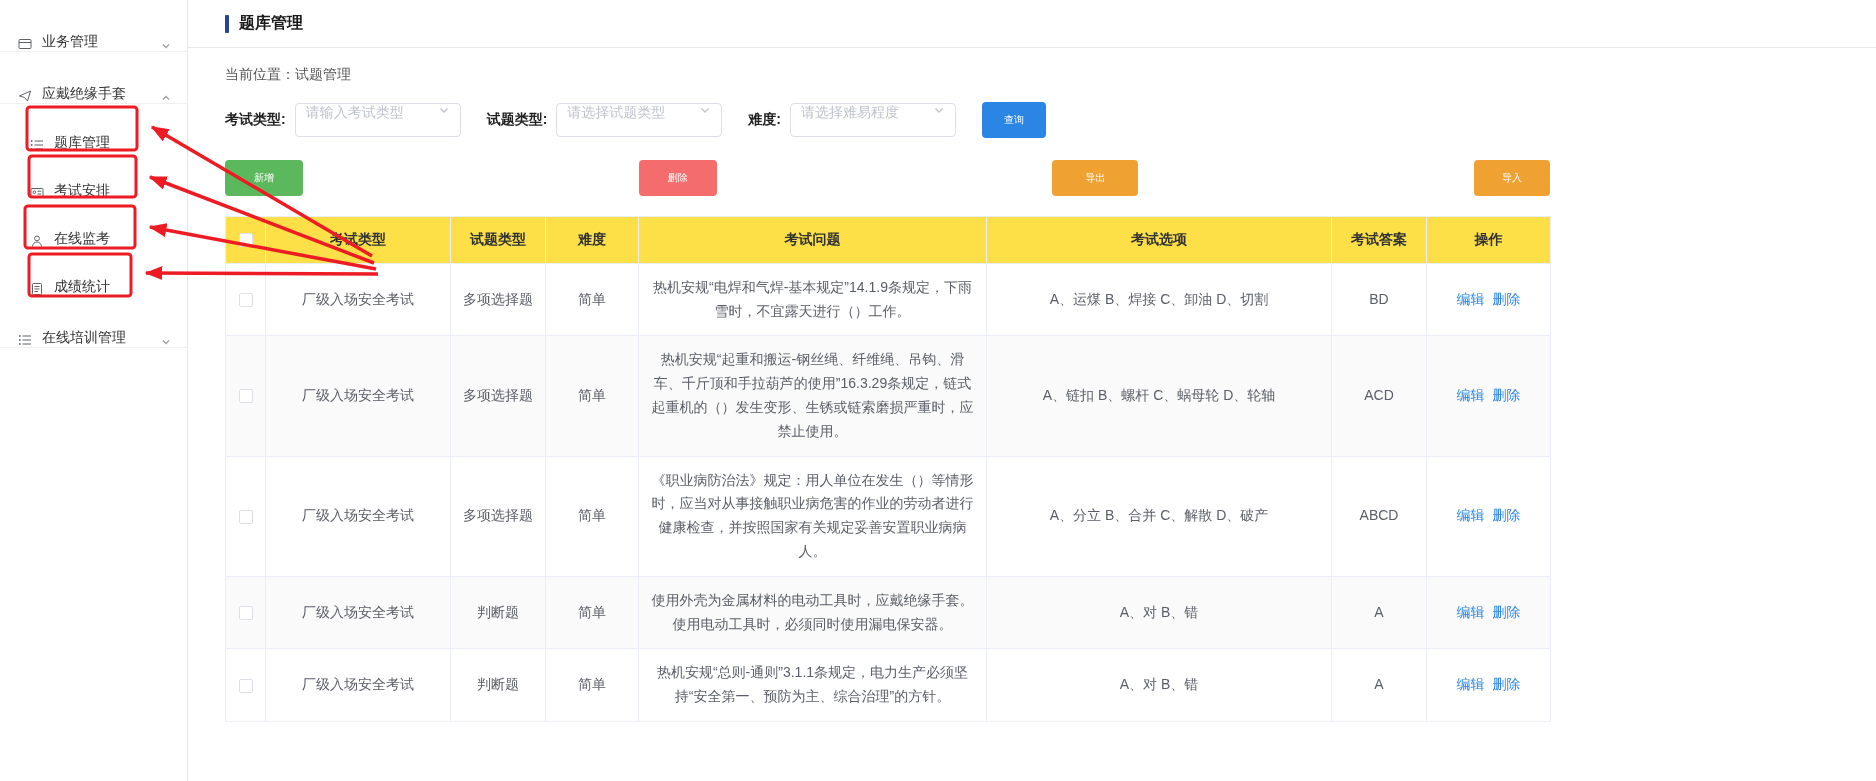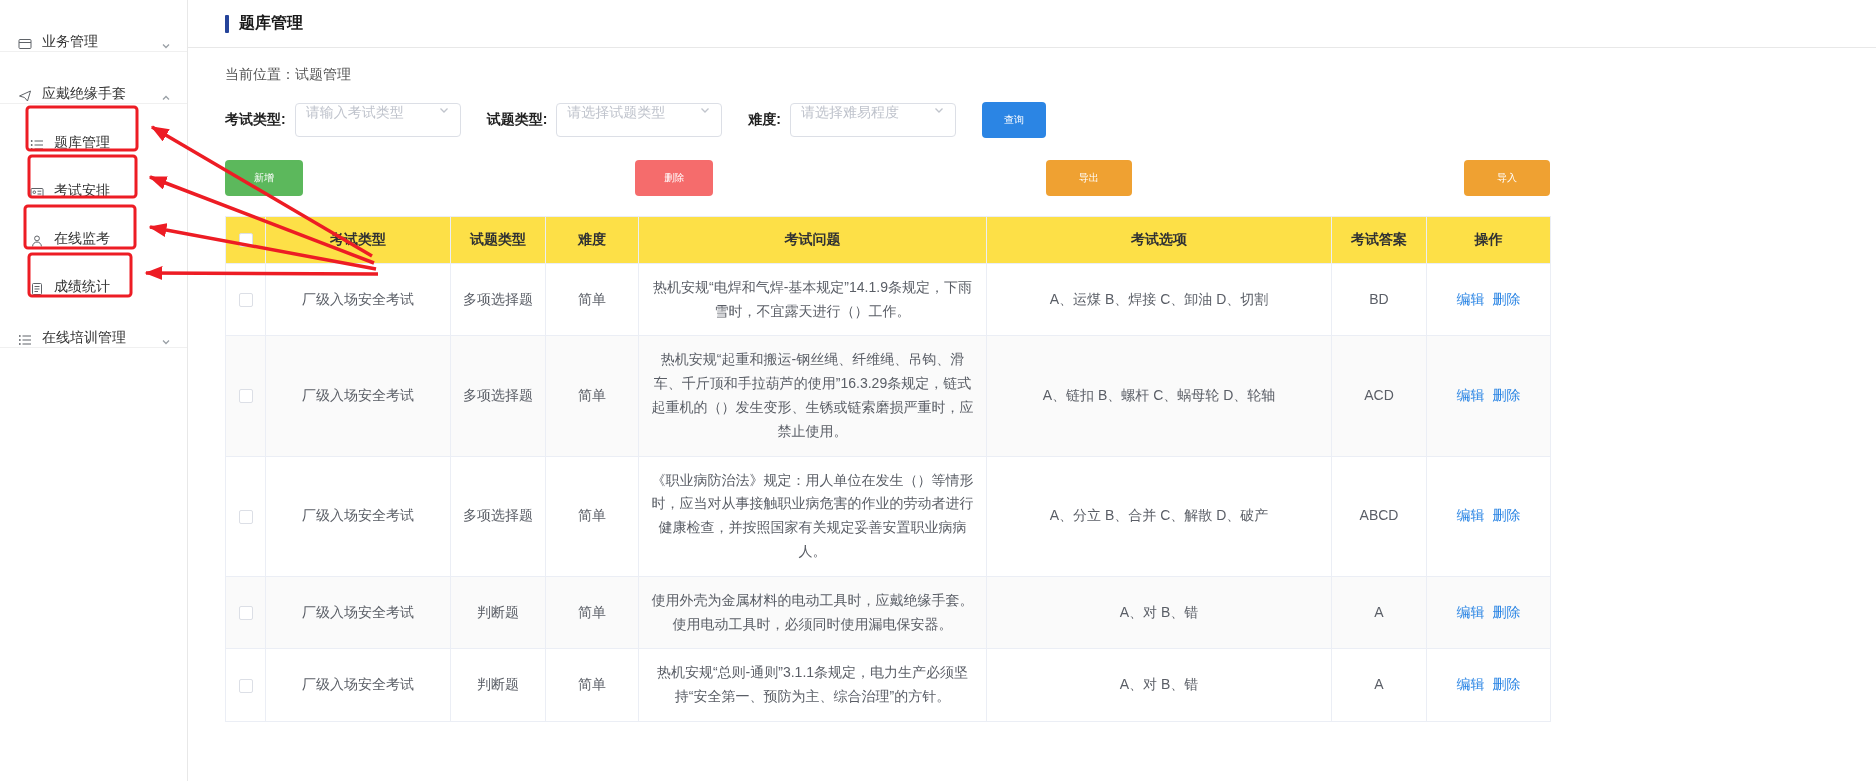--- a/index.html
+++ b/index.html
@@ -40,21 +40,21 @@
     display:flex;justify-content:space-between;padding:0 10px;cursor:pointer}
   .select .ph{color:#bfc3cc;white-space:nowrap;overflow:hidden}
   .select .sel-chevron{color:#c0c4cc;display:inline-flex}
 
   .btn{height:36px;border:none;border-radius:4px;color:#fff;font-size:10px;cursor:pointer;font-family:inherit}
   .btn-search{width:64px;background:var(--primary)}
   .action-row{margin-top:22px;display:flex;justify-content:space-between;gap:12px;width:1325px}
   .btn-add{width:78px;background:var(--success)}
   .btn-del{width:78px;background:var(--danger)}
   .btn-exp{width:86px;background:var(--warning)}
-  .btn-imp{width:86px;background:var(--warning)}
+  .btn-imp{width:76px;background:var(--warning)}
 
   
   .data-table{margin-top:20px;width:1325px;border-collapse:collapse;table-layout:fixed}
   .data-table th,.data-table td{
     border:1px solid #ebeef5;text-align:center;padding:12px 10px;
     color:#5a5e66;line-height:1.7;word-break:break-all;vertical-align:middle}
   .data-table th{color:#303133;font-weight:600;padding:11px 10px;background:#fde047}
   .data-table tbody tr:nth-child(even){background:#fafafa}
   .ops a{color:var(--primary);text-decoration:none;margin:0 4px;cursor:pointer;white-space:nowrap}
   .checkbox{display:inline-block;width:14px;height:14px;border:1px solid #dcdfe6;border-radius:2px;background:#fff;vertical-align:middle;cursor:pointer}

